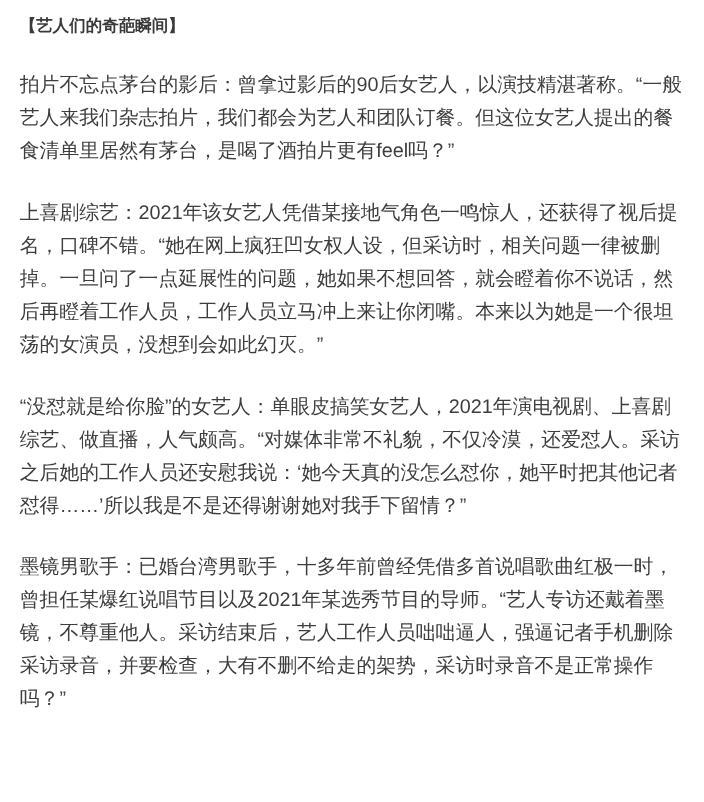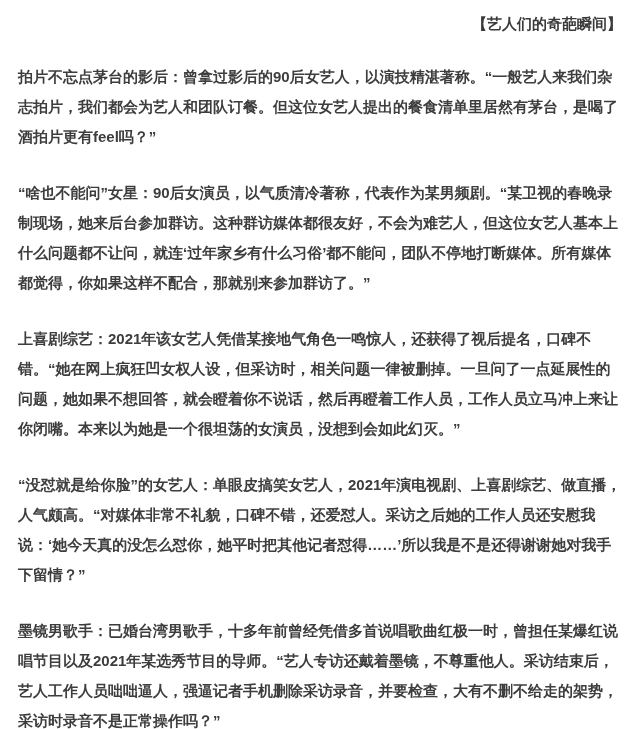--- a/index.html
+++ b/index.html
@@ -19,42 +19,40 @@
       width: 640px;
       padding: 9px 18px 0 18px;
       color: #3d3d3d;
     }
     .article-title {
       font-size: 15px;
       font-weight: 600;
       line-height: 30px;
       margin: 0 0 23px 0;
       color: #3a3a3a;
-      text-align: right;
     }
     .para {
-      font-size: 15px;
-      font-weight: 700;
+      font-size: 18px;
+      font-weight: 400;
       line-height: 30px;
       margin: 0 0 26px 0;
       color: #3d3d3d;
       word-break: break-all;
     }
     .para:last-child {
       margin-bottom: 0;
     }
   </style>
 </head>
 <body>
 
 <main class="article">
   <h1 class="article-title">【艺人们的奇葩瞬间】</h1>
 
   <p class="para">拍片不忘点茅台的影后：曾拿过影后的90后女艺人，以演技精湛著称。“一般艺人来我们杂志拍片，我们都会为艺人和团队订餐。但这位女艺人提出的餐食清单里居然有茅台，是喝了酒拍片更有feel吗？”</p>
 
-  <p class="para">“啥也不能问”女星：90后女演员，以气质清冷著称，代表作为某男频剧。“某卫视的春晚录制现场，她来后台参加群访。这种群访媒体都很友好，不会为难艺人，但这位女艺人基本上什么问题都不让问，就连‘过年家乡有什么习俗’都不能问，团队不停地打断媒体。所有媒体都觉得，你如果这样不配合，那就别来参加群访了。”</p>
 
   <p class="para">上喜剧综艺：2021年该女艺人凭借某接地气角色一鸣惊人，还获得了视后提名，口碑不错。“她在网上疯狂凹女权人设，但采访时，相关问题一律被删掉。一旦问了一点延展性的问题，她如果不想回答，就会瞪着你不说话，然后再瞪着工作人员，工作人员立马冲上来让你闭嘴。本来以为她是一个很坦荡的女演员，没想到会如此幻灭。”</p>
 
-  <p class="para">“没怼就是给你脸”的女艺人：单眼皮搞笑女艺人，2021年演电视剧、上喜剧综艺、做直播，人气颇高。“对媒体非常不礼貌，口碑不错，还爱怼人。采访之后她的工作人员还安慰我说：‘她今天真的没怎么怼你，她平时把其他记者怼得……’所以我是不是还得谢谢她对我手下留情？”</p>
+  <p class="para">“没怼就是给你脸”的女艺人：单眼皮搞笑女艺人，2021年演电视剧、上喜剧综艺、做直播，人气颇高。“对媒体非常不礼貌，不仅冷漠，还爱怼人。采访之后她的工作人员还安慰我说：‘她今天真的没怎么怼你，她平时把其他记者怼得……’所以我是不是还得谢谢她对我手下留情？”</p>
 
   <p class="para">墨镜男歌手：已婚台湾男歌手，十多年前曾经凭借多首说唱歌曲红极一时，曾担任某爆红说唱节目以及2021年某选秀节目的导师。“艺人专访还戴着墨镜，不尊重他人。采访结束后，艺人工作人员咄咄逼人，强逼记者手机删除采访录音，并要检查，大有不删不给走的架势，采访时录音不是正常操作吗？”</p>
 </main>
 
 </body></html>

